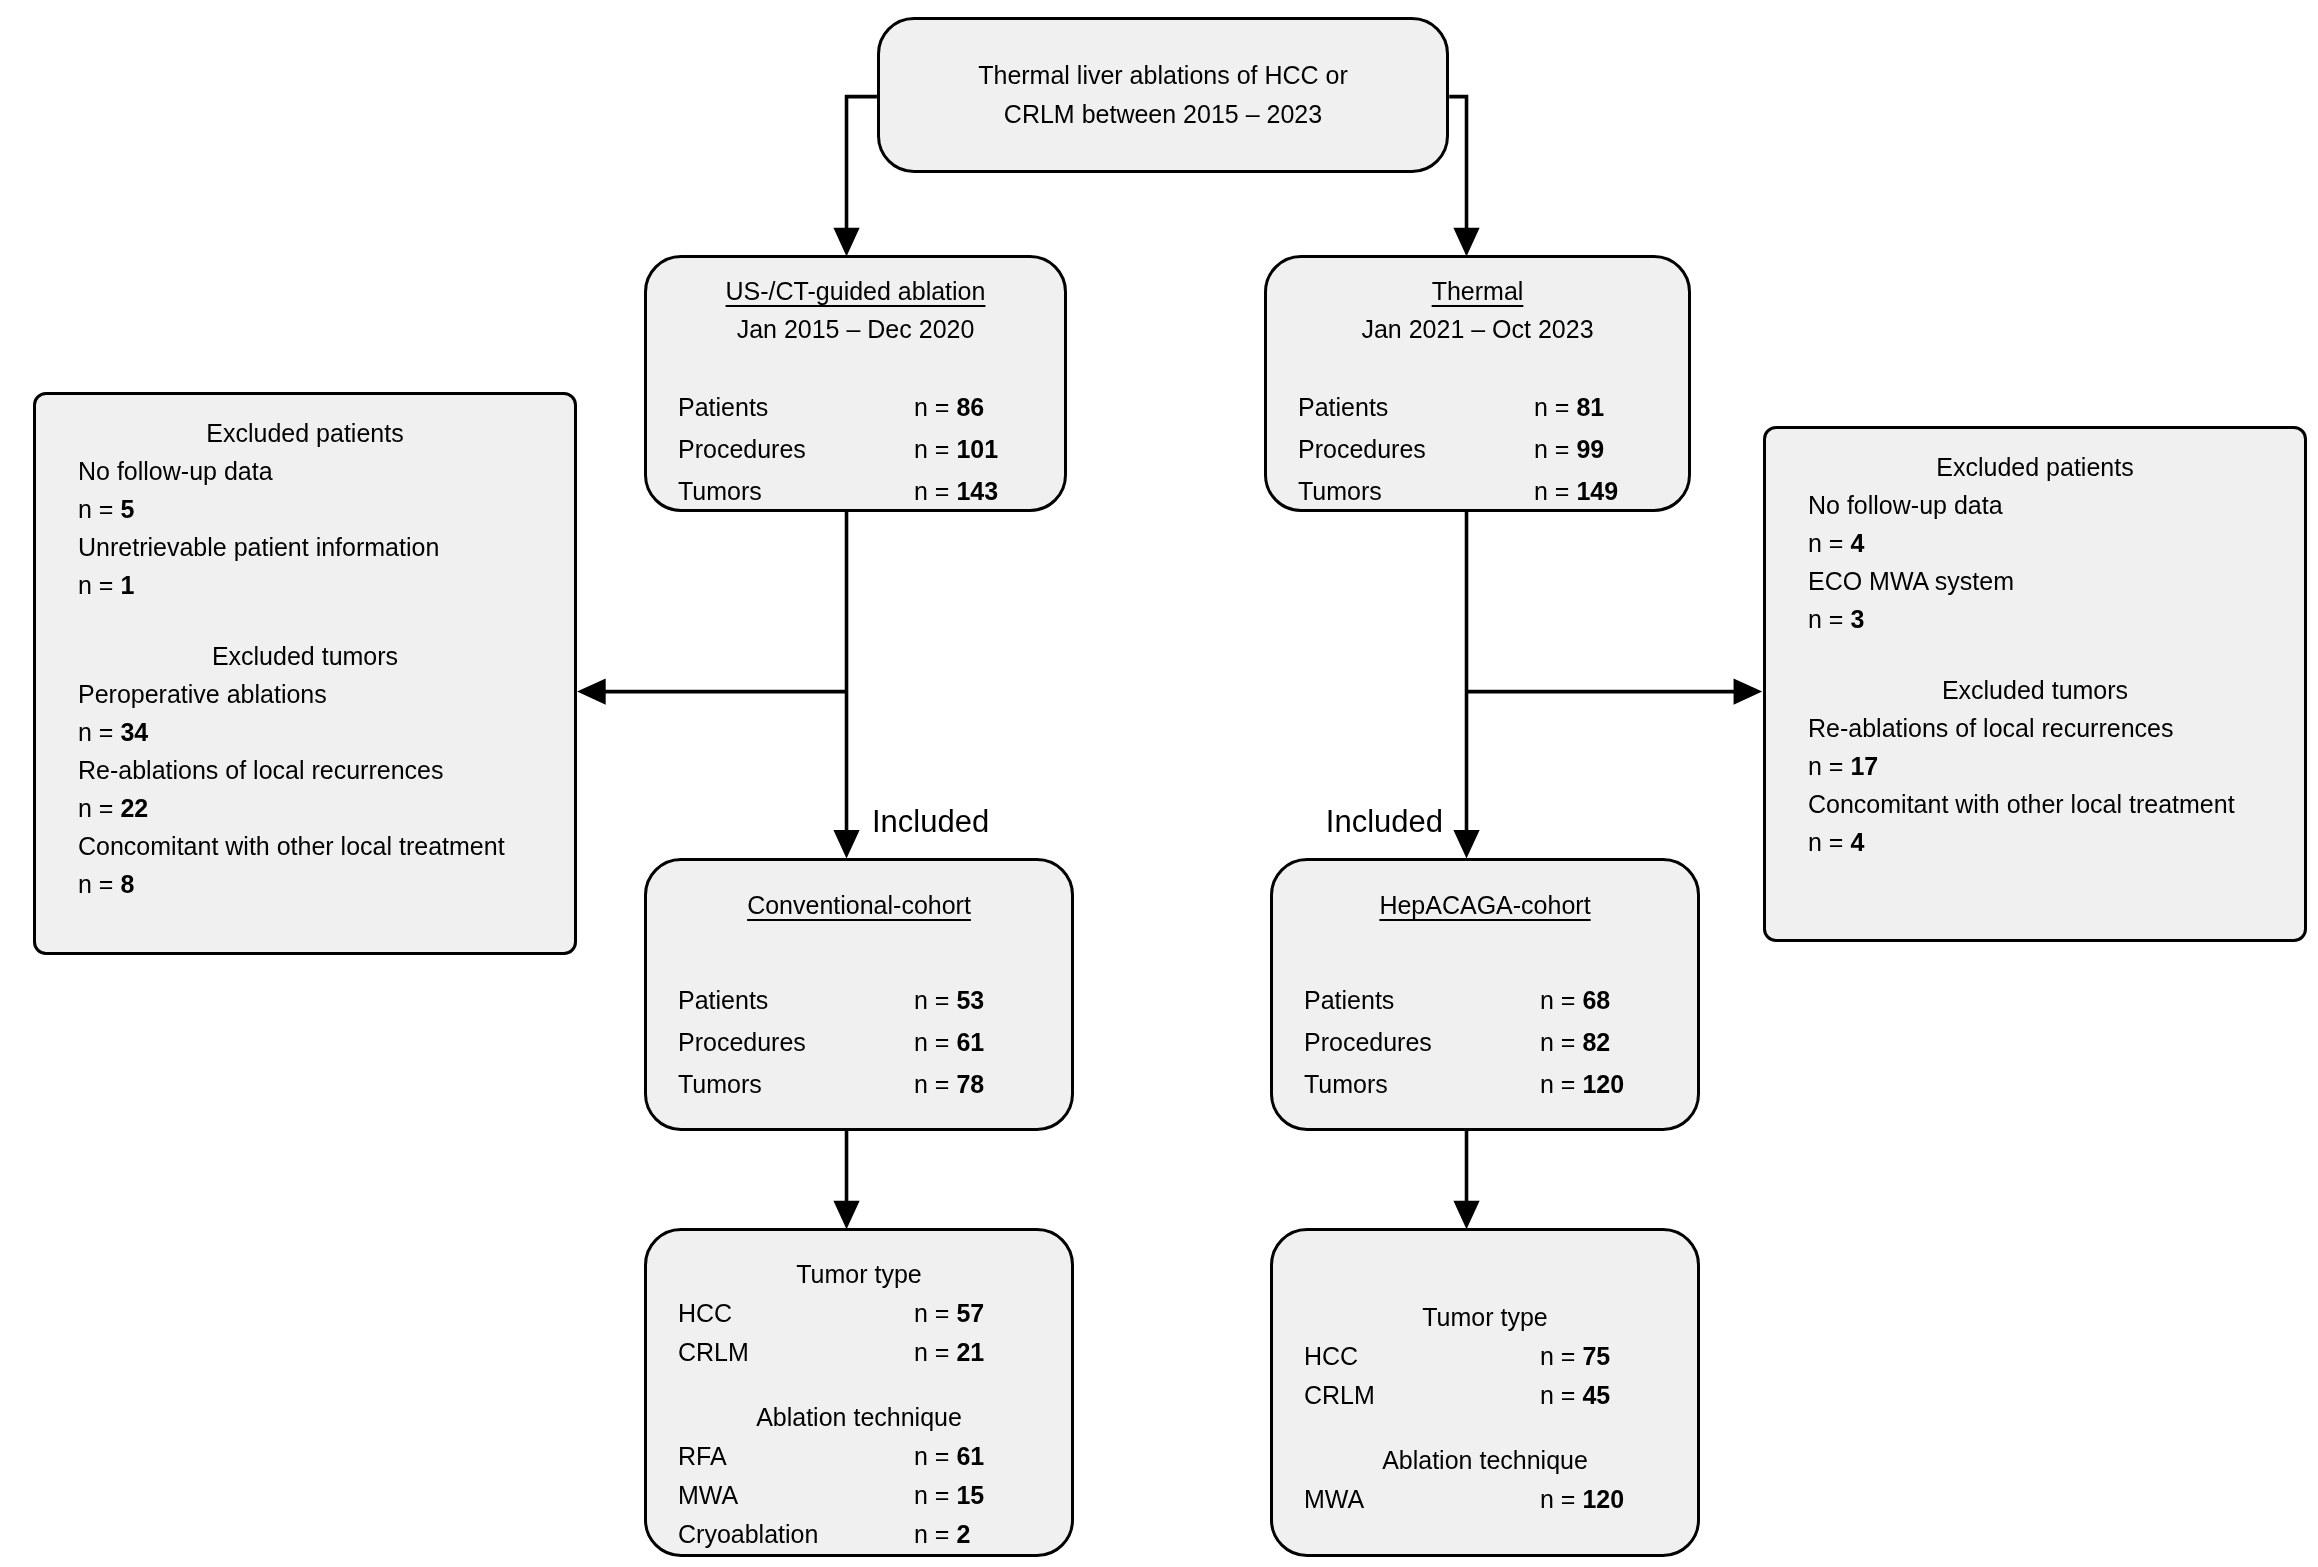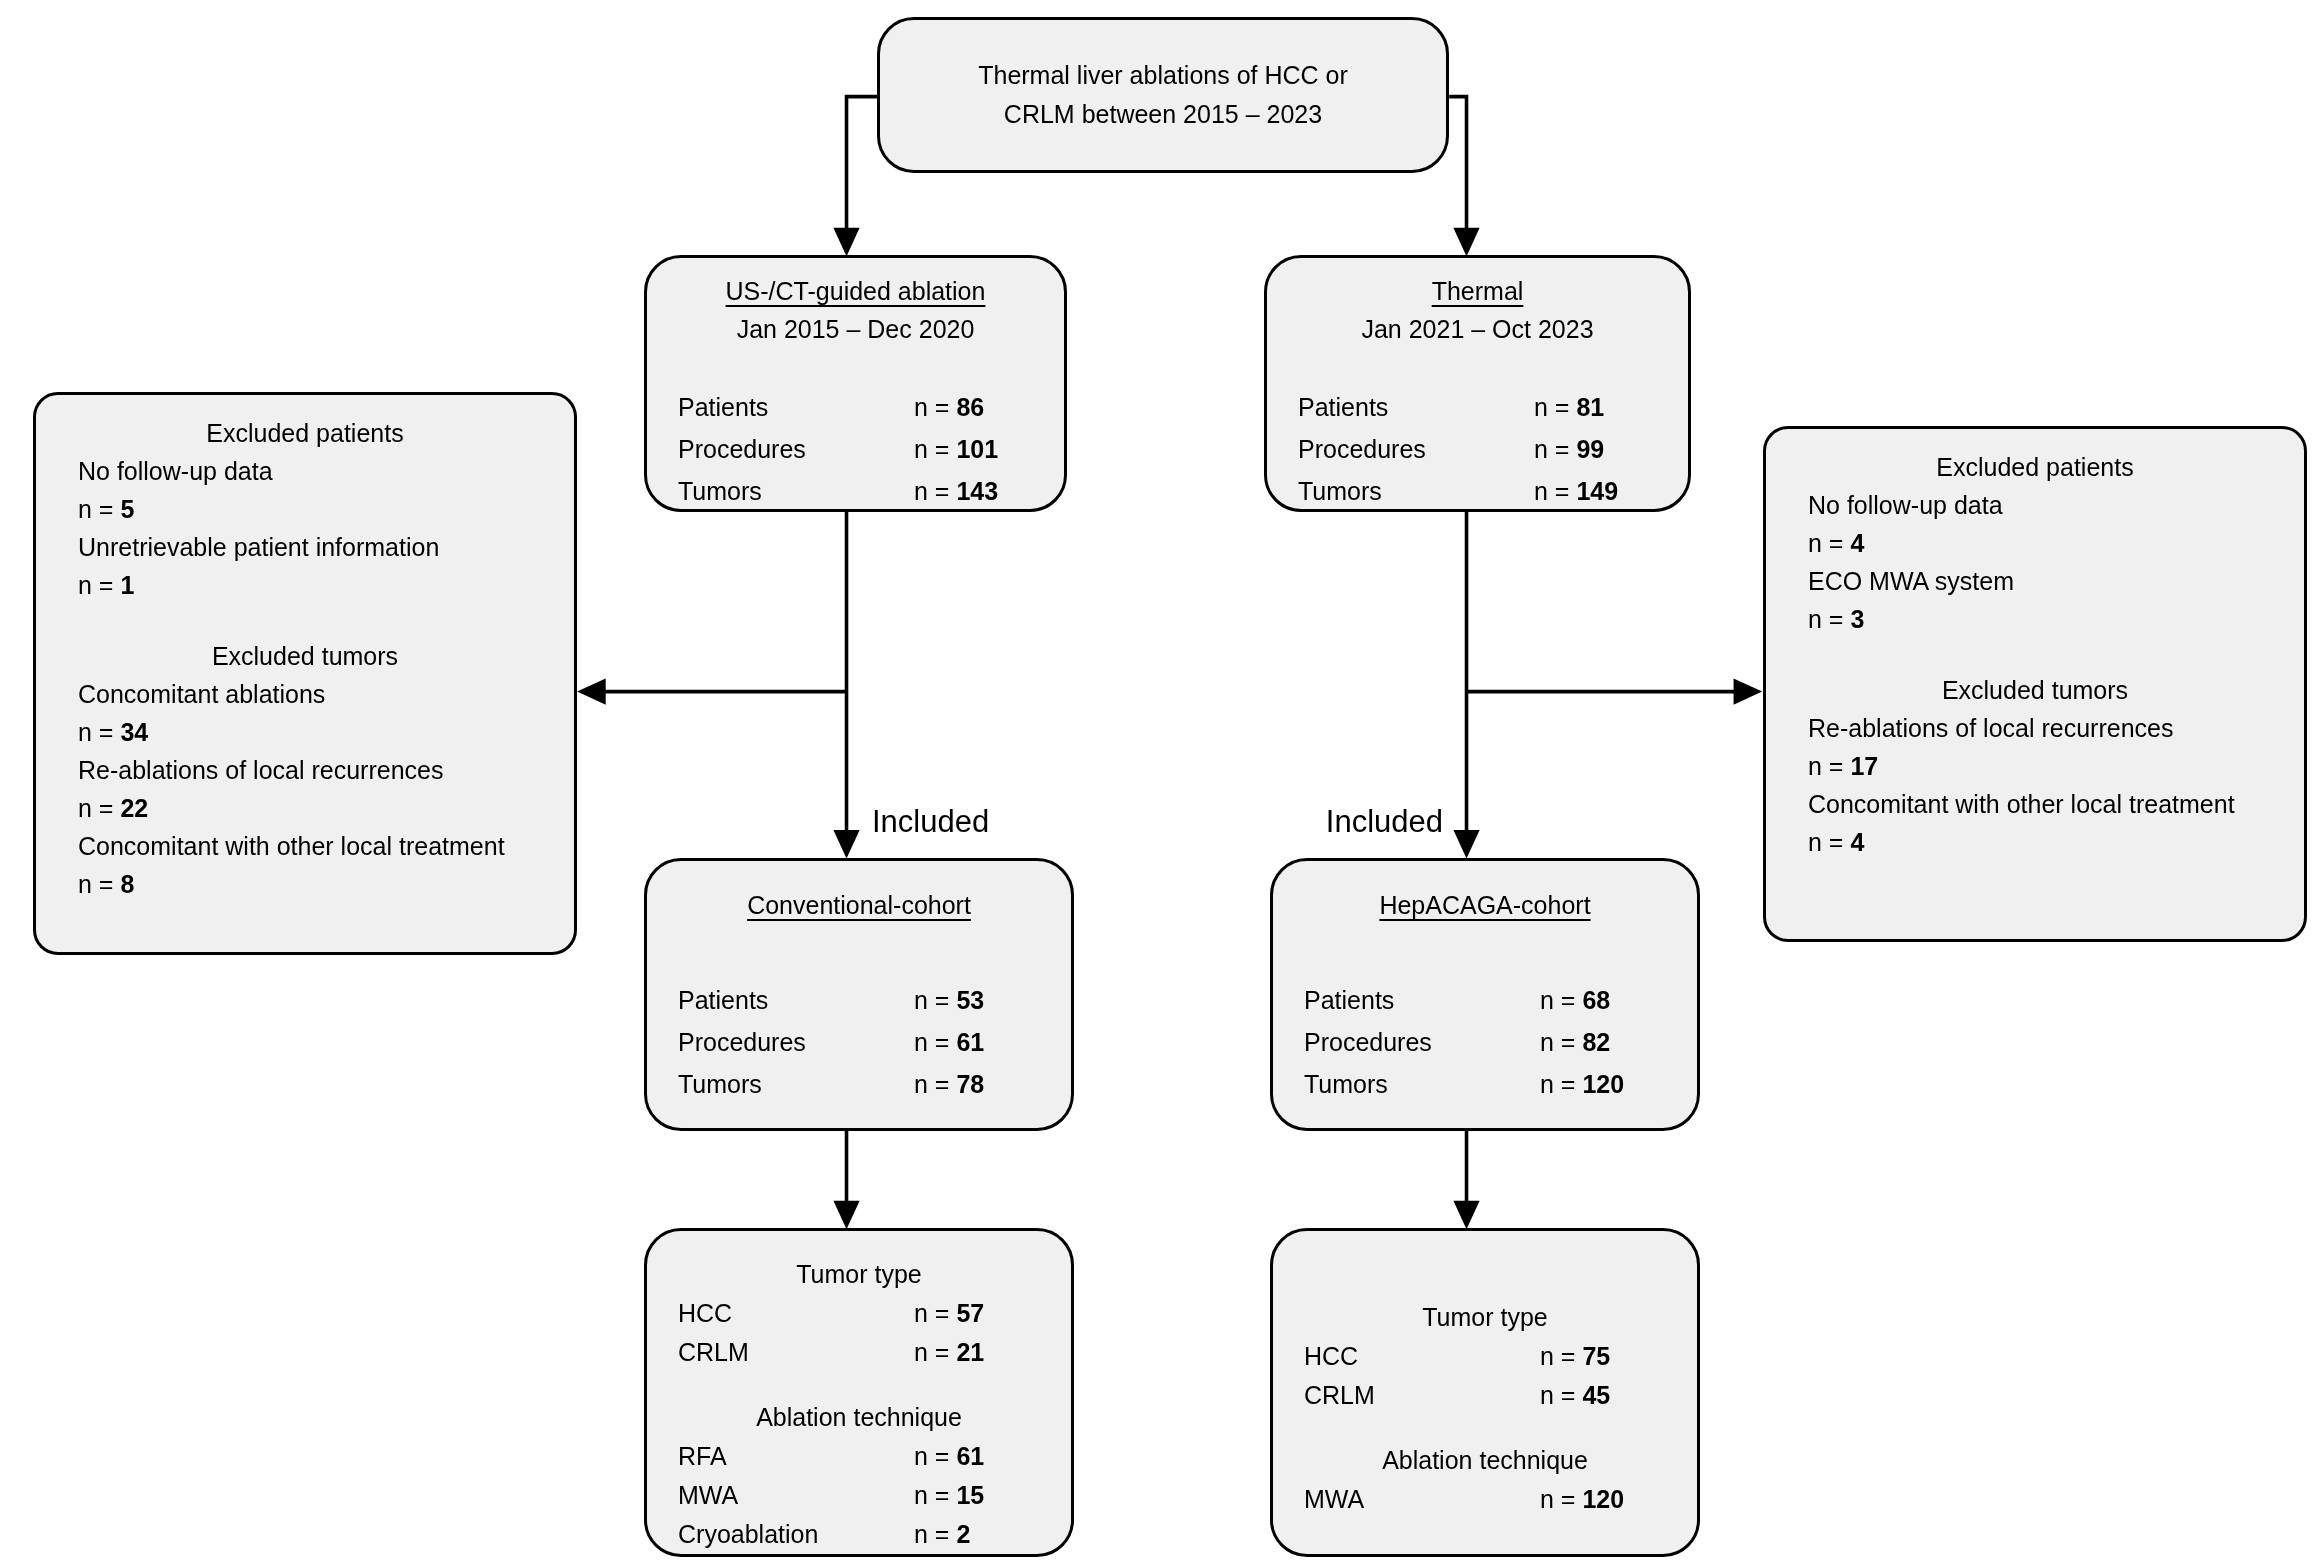--- a/index.html
+++ b/index.html
@@ -16,21 +16,21 @@
   }
   .box {
     position: absolute;
     background: #f0f0f0;
     border: 3.6px solid #000000;
     border-radius: 37px;
     box-sizing: border-box;
     font-size: 25px;
     line-height: 38px;
   }
-  .box.rounder { border-radius: 25px; }
+  .box.rounder { border-radius: 13px; }
   .center { text-align: center; }
   .u { text-decoration: underline; text-decoration-thickness: 2.4px; text-underline-offset: 5.4px; }
   
   .titleblock { padding-top: 14.3px; }
   .titleblock.cohort { padding-top: 25px; }
   .spacer { height: 38px; }
   .spacer.big { height: 55px; }
   .spacer.mid { height: 26px; }
   .srow { display: flex; padding-left: 31px; line-height: 42px; }
   .srow .lbl { width: 236px; flex: none; }
@@ -127,21 +127,21 @@
 </div>
 
 <div class="box rounder excl" style="left:33px; top:392px; width:544px; height:563px;">
   <div class="hdr">Excluded patients</div>
   <div class="xline">No follow-up data</div>
   <div class="xn"><span>n = </span><b>5</b></div>
   <div class="xline">Unretrievable patient information</div>
   <div class="xn"><span>n = </span><b>1</b></div>
   <div class="gap"></div>
   <div class="hdr">Excluded tumors</div>
-  <div class="xline">Concomitant ablations</div>
+  <div class="xline">Peroperative ablations</div>
   <div class="xn"><span>n = </span><b>34</b></div>
   <div class="xline">Re-ablations of local recurrences</div>
   <div class="xn"><span>n = </span><b>22</b></div>
   <div class="xline">Concomitant with other local treatment</div>
   <div class="xn"><span>n = </span><b>8</b></div>
 </div>
 
 <div class="box rounder excl" style="left:1763px; top:426px; width:544px; height:516px;">
   <div class="hdr">Excluded patients</div>
   <div class="xline">No follow-up data</div>

